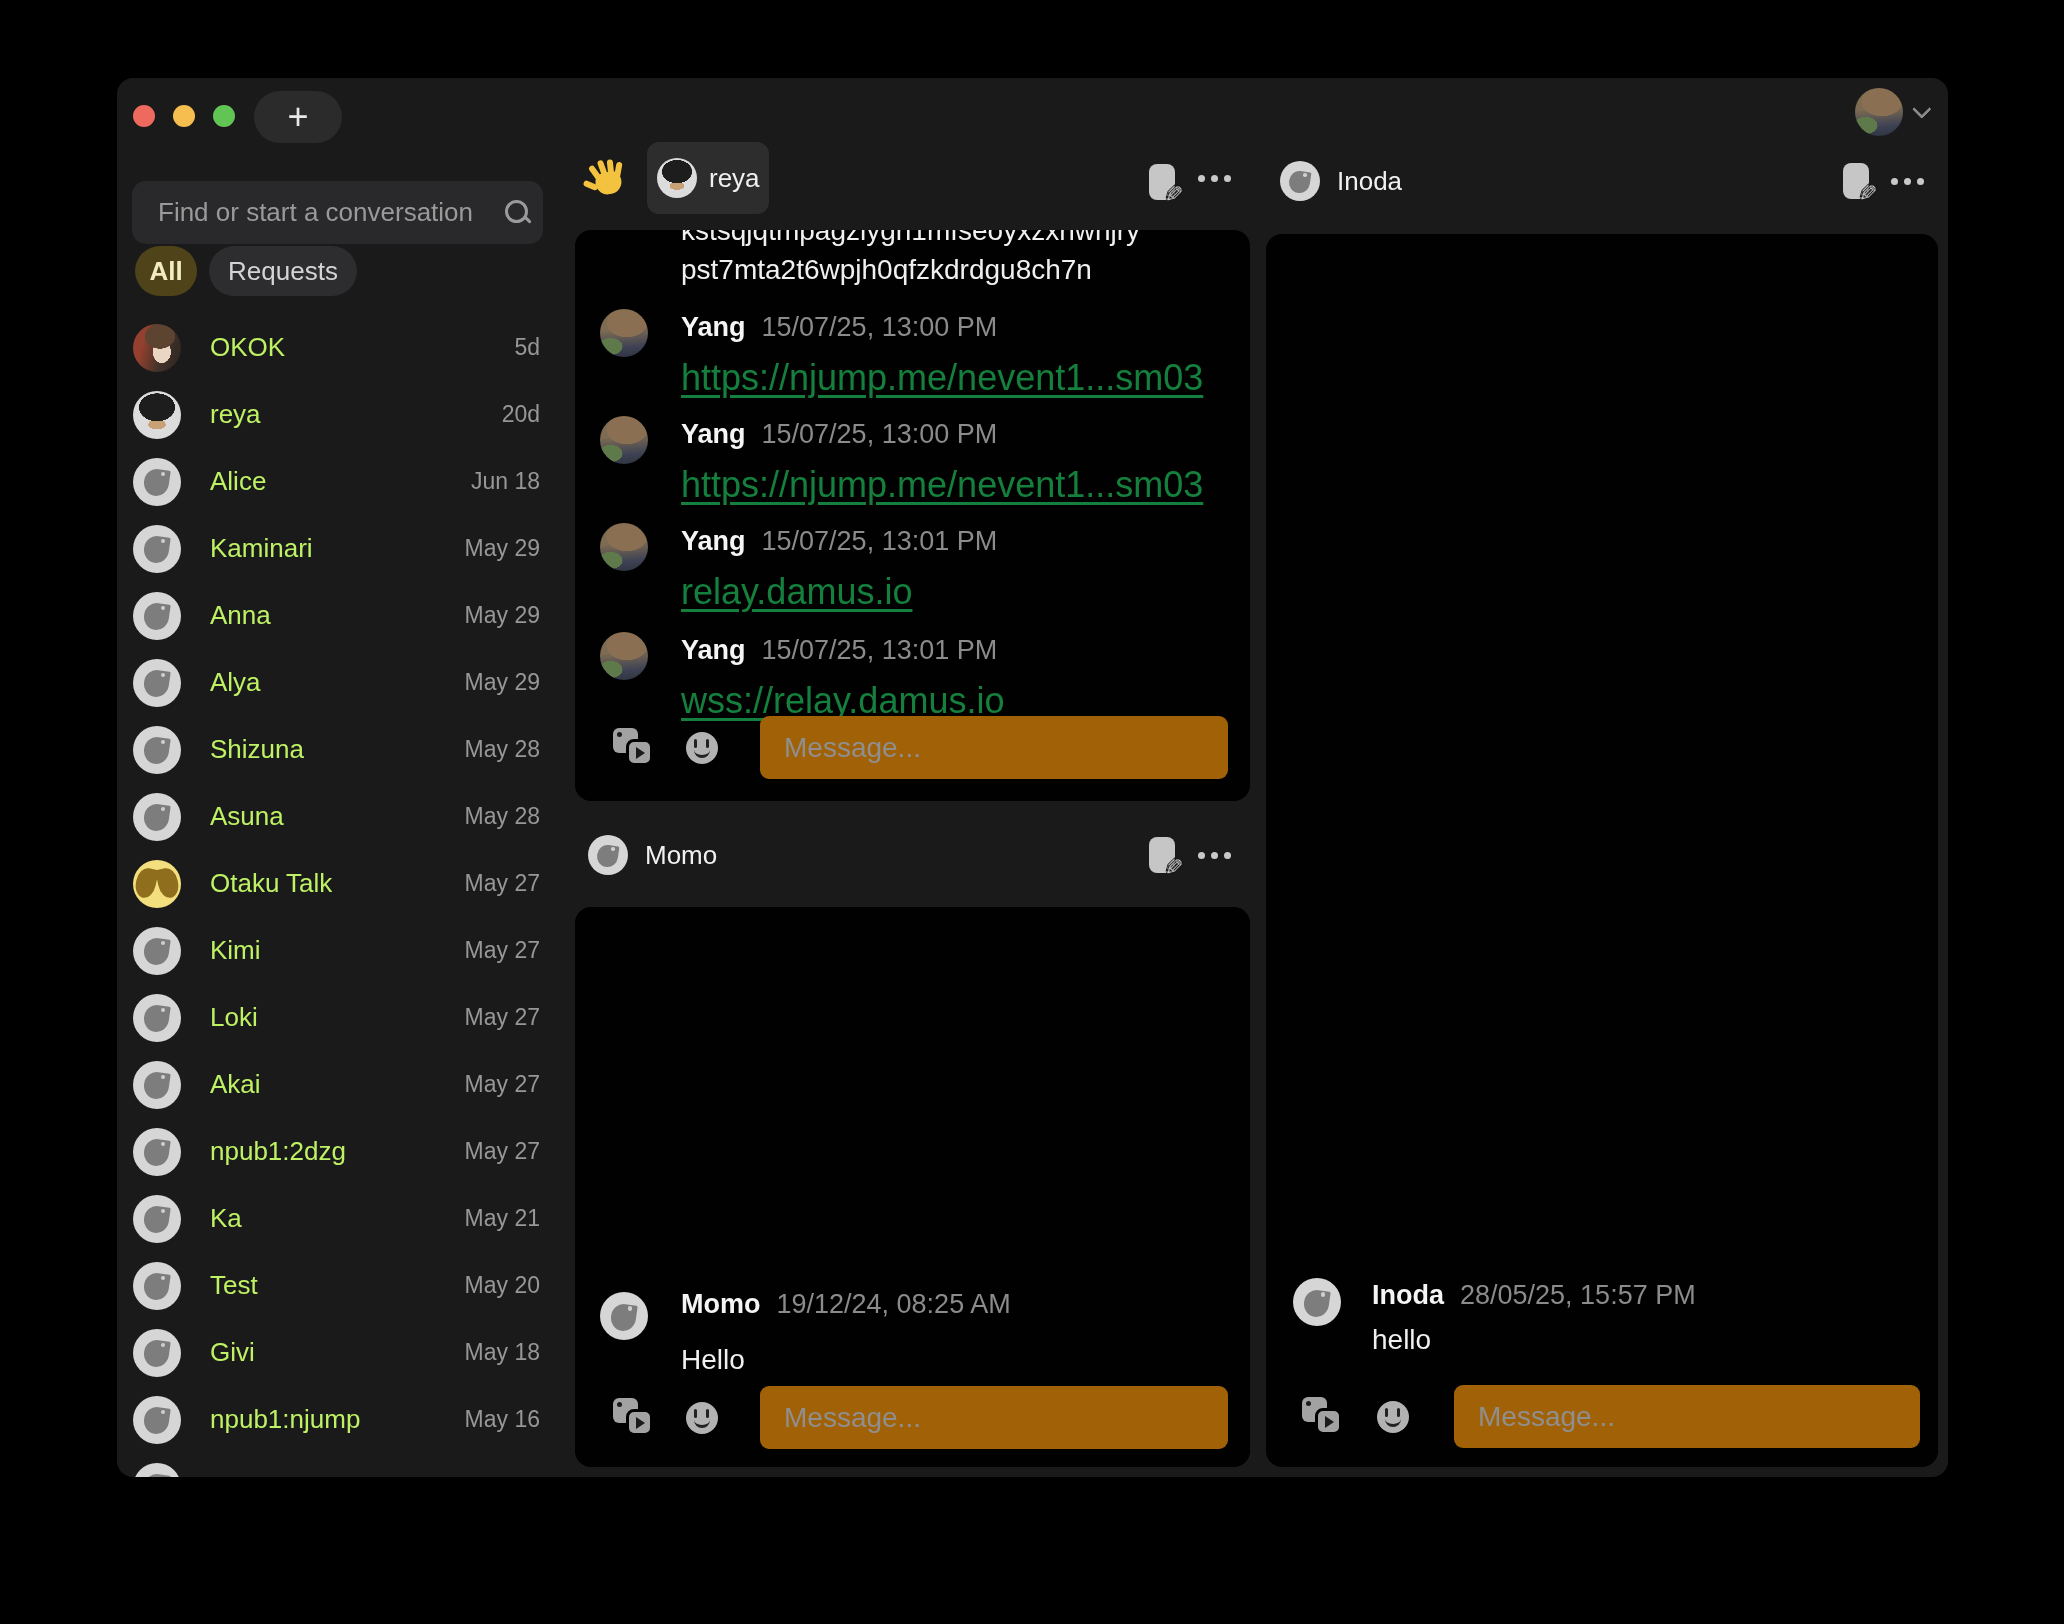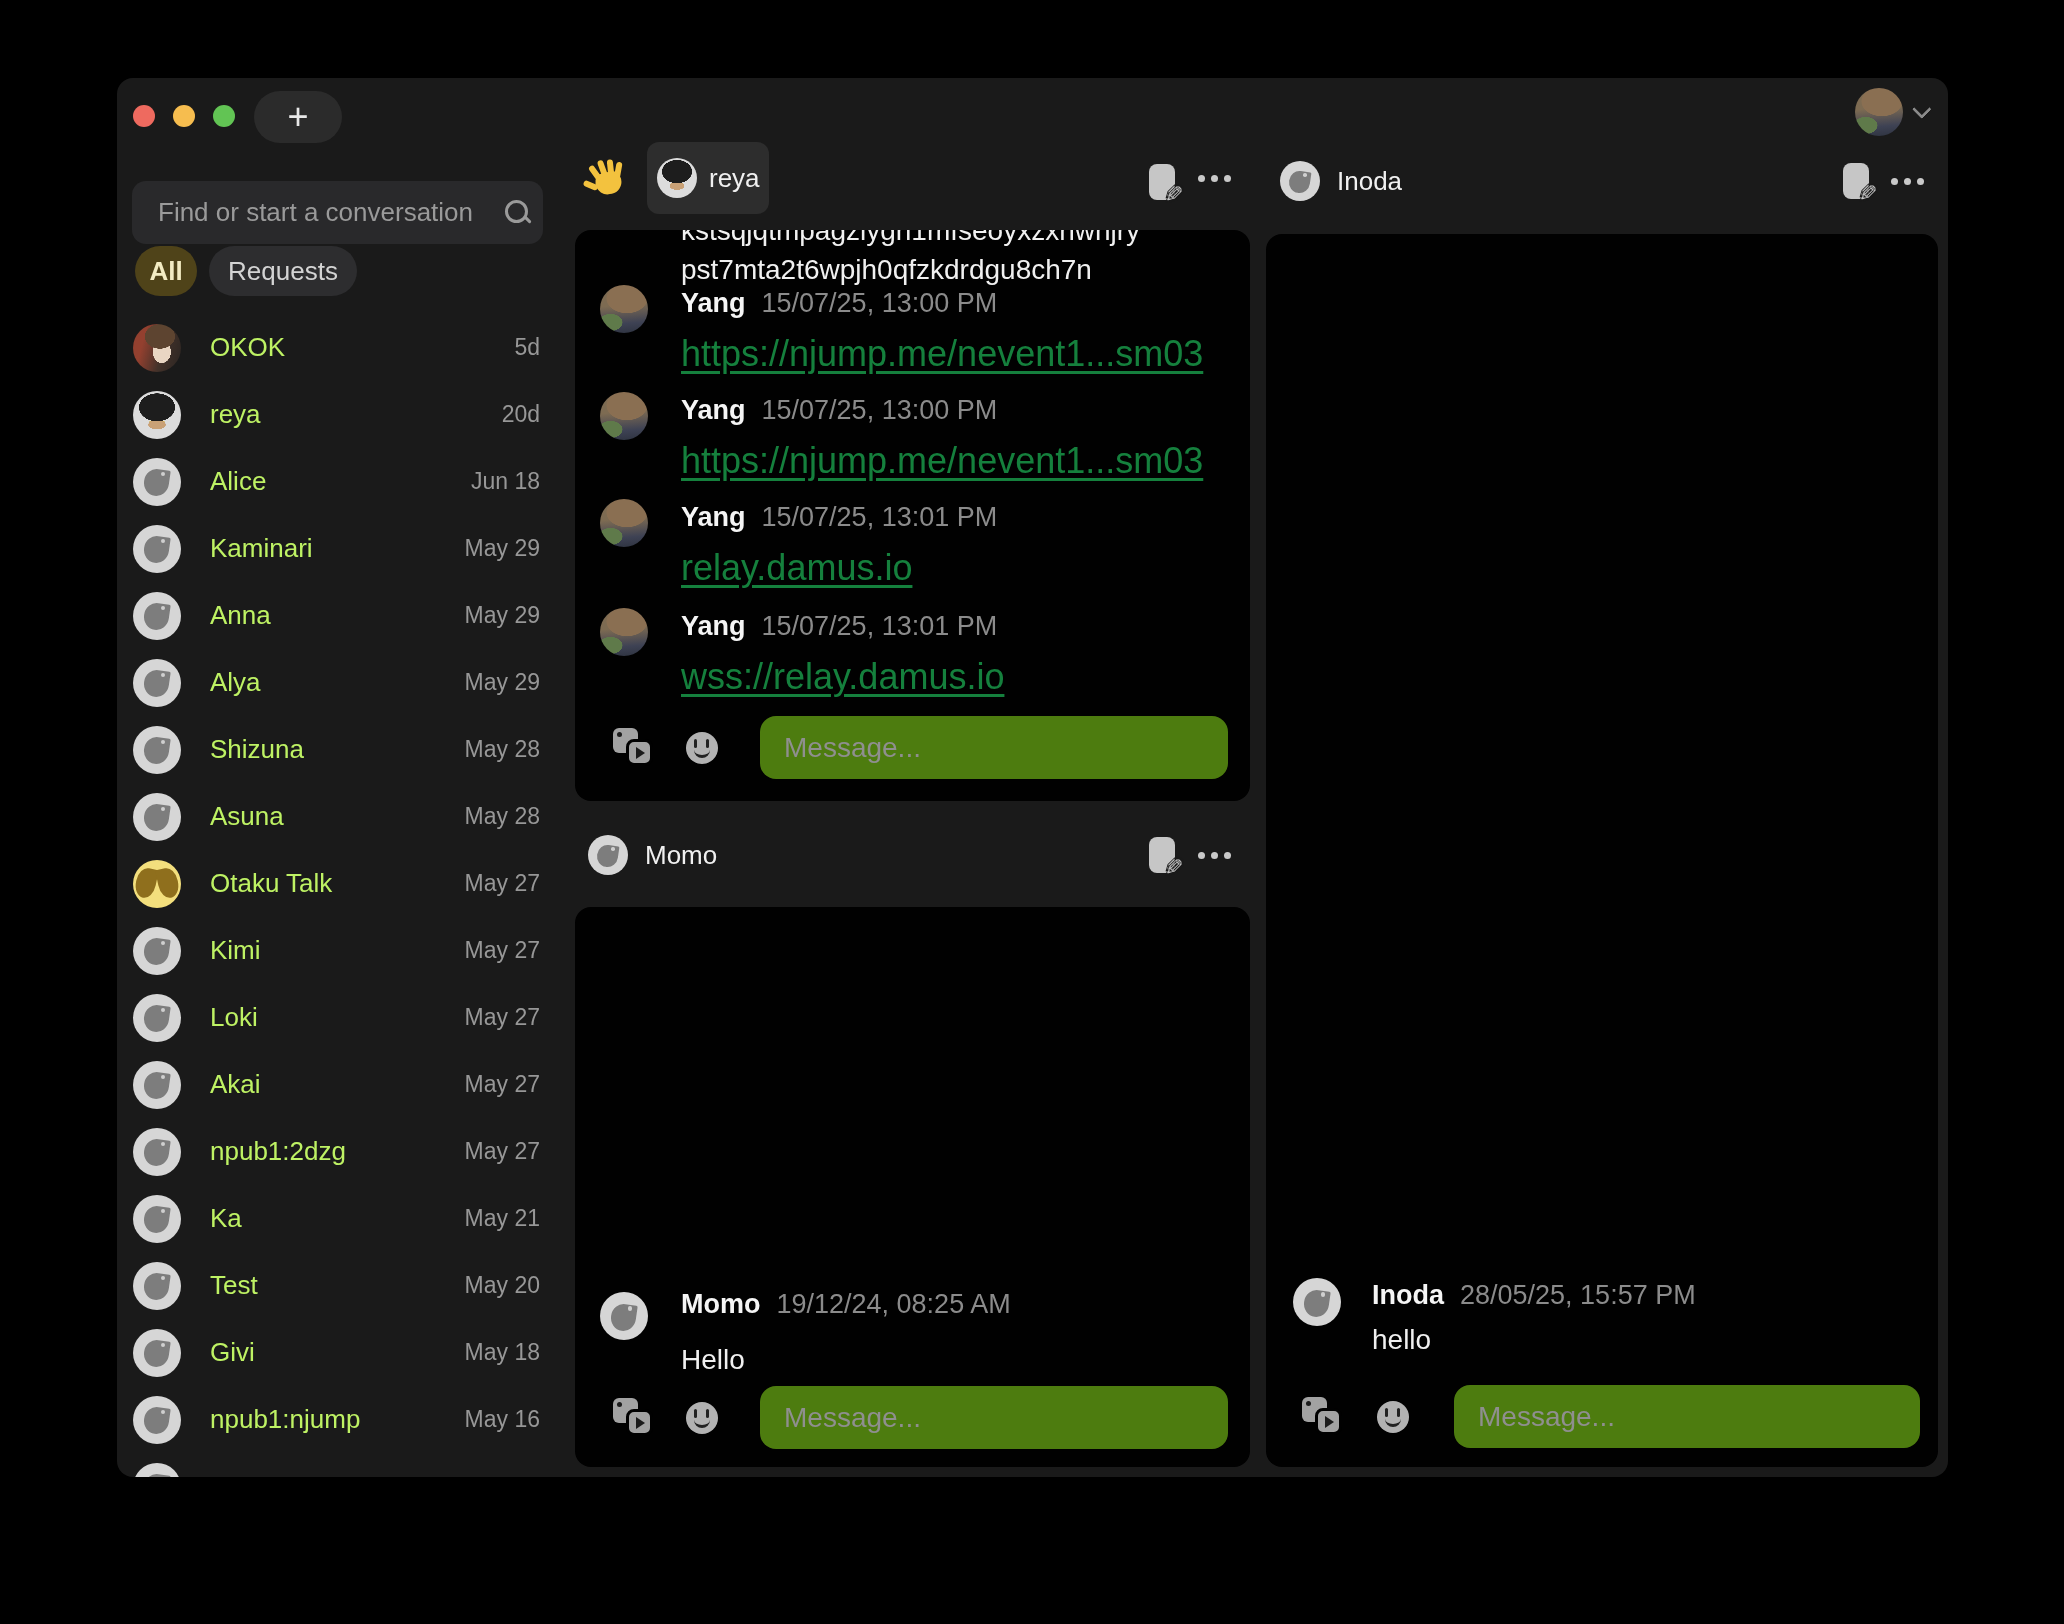--- a/index.html
+++ b/index.html
@@ -56,21 +56,21 @@
   .conv-date { color:#979797; font-size:23px; }
 
   
   .panel-header { position:absolute; height:72px; display:flex; align-items:center; }
   .hdr-label { color:#f0f0f0; font-size:26px; }
   .note-icon { position:absolute; width:26px; height:36px; background:#c6c6c6; border-radius:8px; }
   .note-icon::after { content:"✎"; position:absolute; right:-8px; bottom:-8px; font-size:22px; color:#c6c6c6; text-shadow:-2px -2px 0 #1a1a1a, 2px -2px 0 #1a1a1a, -2px 2px 0 #1a1a1a, 2px 2px 0 #1a1a1a; transform:scaleX(-1); }
   .more-dots { position:absolute; width:7px; height:7px; border-radius:50%; background:#c9c9c9; box-shadow:-13px 0 0 #c9c9c9, 13px 0 0 #c9c9c9; }
   .container { position:absolute; background:#010101; border-radius:16px; overflow:hidden; }
   .composer { position:absolute; display:flex; align-items:center; }
-  .composer .input-pill { position:absolute; height:63px; background:#4d7c0f; border-radius:16px; display:flex; align-items:center; }
+  .composer .input-pill { position:absolute; height:63px; background:#a16207; border-radius:9px; display:flex; align-items:center; }
   .composer input { width:100%; background:transparent; border:none; outline:none; color:#e8e8e8; font-size:28px; padding:0 24px; font-family:inherit; }
   .composer input::placeholder { color:#8f8f8f; }
   .media-icon { position:absolute; width:42px; height:40px; }
   .media-icon .back { position:absolute; left:0; top:0; width:25px; height:25px; background:#a2a2a2; border-radius:6px; }
   .media-icon .back::before { content:""; position:absolute; left:4px; top:4px; width:5px; height:5px; border-radius:50%; background:#1b1b1b; }
   .media-icon .front { position:absolute; left:13px; top:11px; width:27px; height:27px; background:#a2a2a2; border-radius:8px; border:3px solid #010101; display:flex; align-items:center; justify-content:center; }
   .media-icon .front::before { content:""; width:0; height:0; border-left:9px solid #1b1b1b; border-top:6px solid transparent; border-bottom:6px solid transparent; margin-left:2px; }
   .smiley { position:absolute; width:32px; height:32px; border-radius:50%; background:#b2b2b2; }
   .smiley::before { content:""; position:absolute; left:8px; top:7px; width:3px; height:9px; background:#222; border-radius:2px; box-shadow:12px 0 0 #222; }
   .smiley::after { content:""; position:absolute; left:8px; top:13px; width:16px; height:10px; border-bottom:3px solid #222; border-radius:0 0 10px 10px; }
@@ -84,21 +84,21 @@
   .wave { position:absolute; left:474px; top:84px; width:36px; height:36px; transform:rotate(-12deg); }
   .wave i { position:absolute; background:#f3c23e; border-radius:4px; width:6px; height:17px; top:0; }
   .wave i:nth-child(1){ left:3px;  transform:rotate(-24deg); }
   .wave i:nth-child(2){ left:11px; transform:rotate(-8deg); top:-3px; }
   .wave i:nth-child(3){ left:19px; transform:rotate(6deg);  top:-2px; }
   .wave i:nth-child(4){ left:26px; transform:rotate(22deg); top:2px; }
   .wave .palm { position:absolute; left:4px; top:10px; width:26px; height:22px; background:#f3c23e; border-radius:9px 9px 12px 12px; }
   .wave .thumb { position:absolute; left:-4px; top:12px; width:6px; height:15px; background:#f3c23e; border-radius:4px; transform:rotate(-55deg); }
   .scroll-clip { position:absolute; left:106px; top:-14px; height:30px; line-height:30px; }
   .scroll-line { position:absolute; left:106px; top:23px; height:34px; line-height:34px; }
-  .msg-group { position:absolute; left:0; width:100%; height:100px; }
+  .msg-group { position:absolute; left:0; width:100%; height:100px;margin-top:24px; }
   .msg-group .av { position:absolute; left:25px; top:-2px; width:48px; height:48px; }
   .msg-group .line1 { position:absolute; left:106px; top:0; height:32px; line-height:32px; white-space:nowrap; }
   .msg-group .line2 { position:absolute; left:106px; top:50px; height:34px; line-height:34px; }
   .g0{ top:57px; } .g1{ top:164px; } .g2{ top:271px; } .g3{ top:380px; }
 
   
   .single-msg .av { position:absolute; }
   .single-msg .nline { position:absolute; height:32px; line-height:32px; white-space:nowrap; }
   .single-msg .tline { position:absolute; height:32px; line-height:32px; }
 </style>

